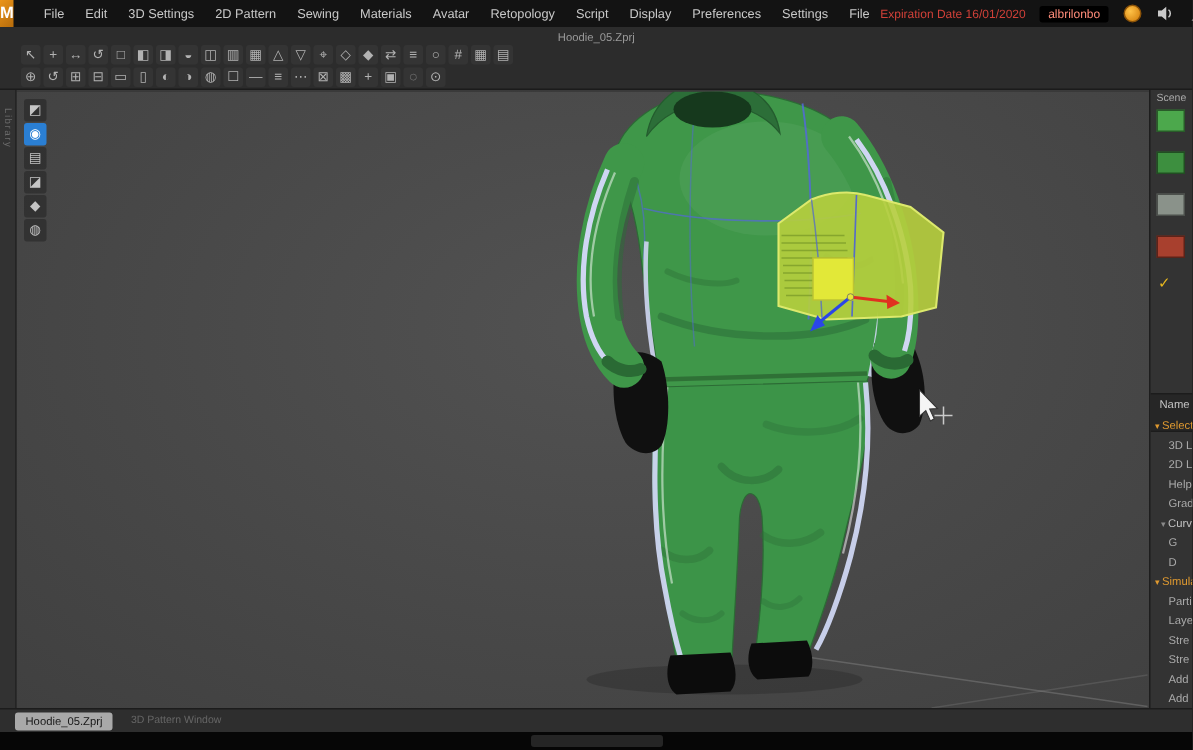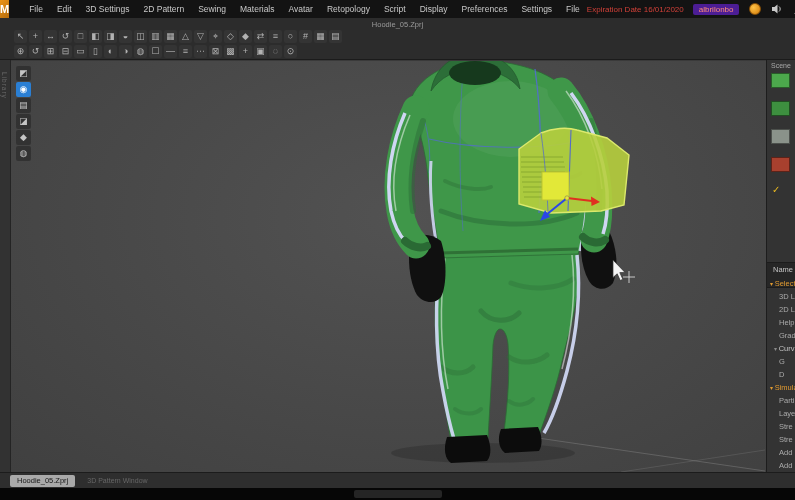--- a/index.html
+++ b/index.html
@@ -6,21 +6,21 @@
   html,body{width:795px;height:500px;overflow:hidden;background:#1a1a1a}
   .app{position:relative;width:795px;height:500px;font-family:"Liberation Sans",sans-serif;background:#2d2d2d;color:#ccc;-webkit-font-smoothing:antialiased}
 
   
   .menubar{position:absolute;top:0;left:0;right:0;height:18px;background:#131313;display:flex;align-items:center;z-index:20}
   .logo{width:20px;height:18px;background:linear-gradient(135deg,var(--logo-orange),#b66c0c);color:#fff;font-weight:bold;font-size:11px;display:flex;align-items:center;justify-content:center}
   .menu-items{display:flex;height:100%;align-items:center;margin-left:13px}
   .menu-item{font-size:8.5px;color:#c9c9c9;padding:0 7px;cursor:default;white-space:nowrap}
   .menubar-right{margin-left:auto;display:flex;align-items:center;gap:9px;padding-right:7px}
   .expiration{font-size:8px;color:var(--expiration-red);font-weight:normal;white-space:nowrap}
-  .user-badge{font-size:8px;background:#4c1d95;color:#ff8d7a;padding:1px 6px;border-radius:2px;white-space:nowrap}
+  .user-badge{font-size:8px;background:#000000;color:#ff8d7a;padding:1px 6px;border-radius:2px;white-space:nowrap}
   .mb-icon{width:13px;height:13px;display:flex;align-items:center;justify-content:center}
   .coin{width:12px;height:12px;border-radius:50%;background:radial-gradient(circle at 35% 35%,#ffc247,#d07a08);border:1px solid #8a5208}
 
   
   .toolbar{position:absolute;top:18px;left:0;right:0;height:42px;background:#2c2c2c;border-bottom:1px solid #1b1b1b;z-index:15}
   .doc-title{position:absolute;top:2px;left:0;right:0;text-align:center;font-size:7.5px;color:#9a9a9a}
   .tb-row{position:absolute;left:14px;display:flex;gap:2px}
   .tb-row.r1{top:12px}
   .tb-row.r2{top:27px}
   .tb-icon{width:13px;height:13px;font-size:9px;line-height:13px;text-align:center;color:#b2b2b2;background:rgba(255,255,255,.04);border-radius:2px;cursor:default}

